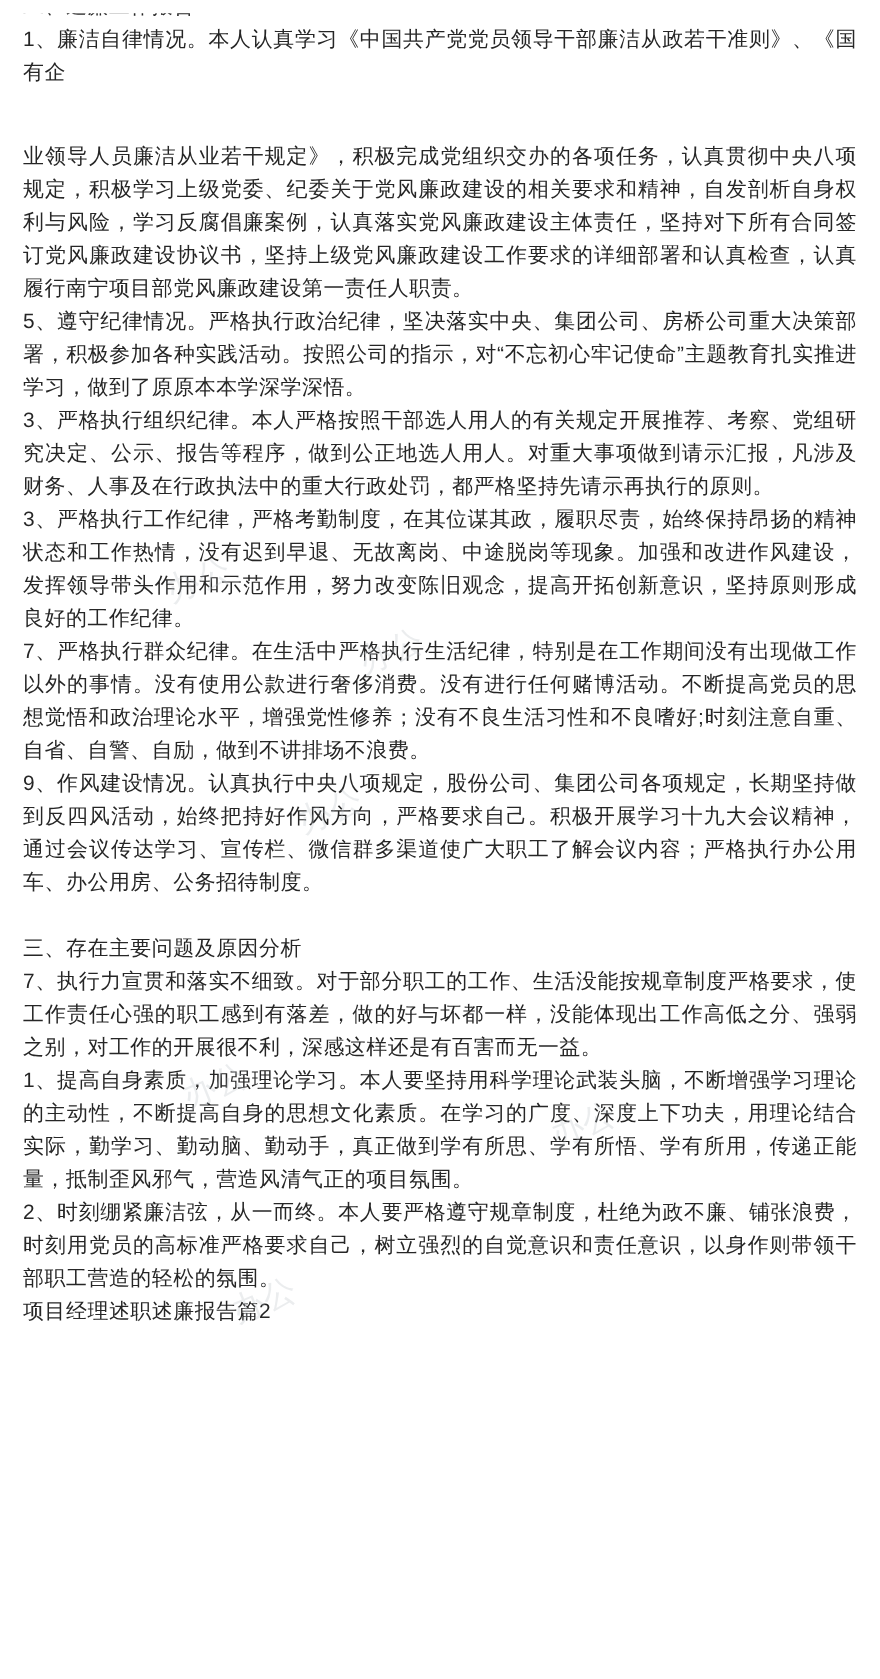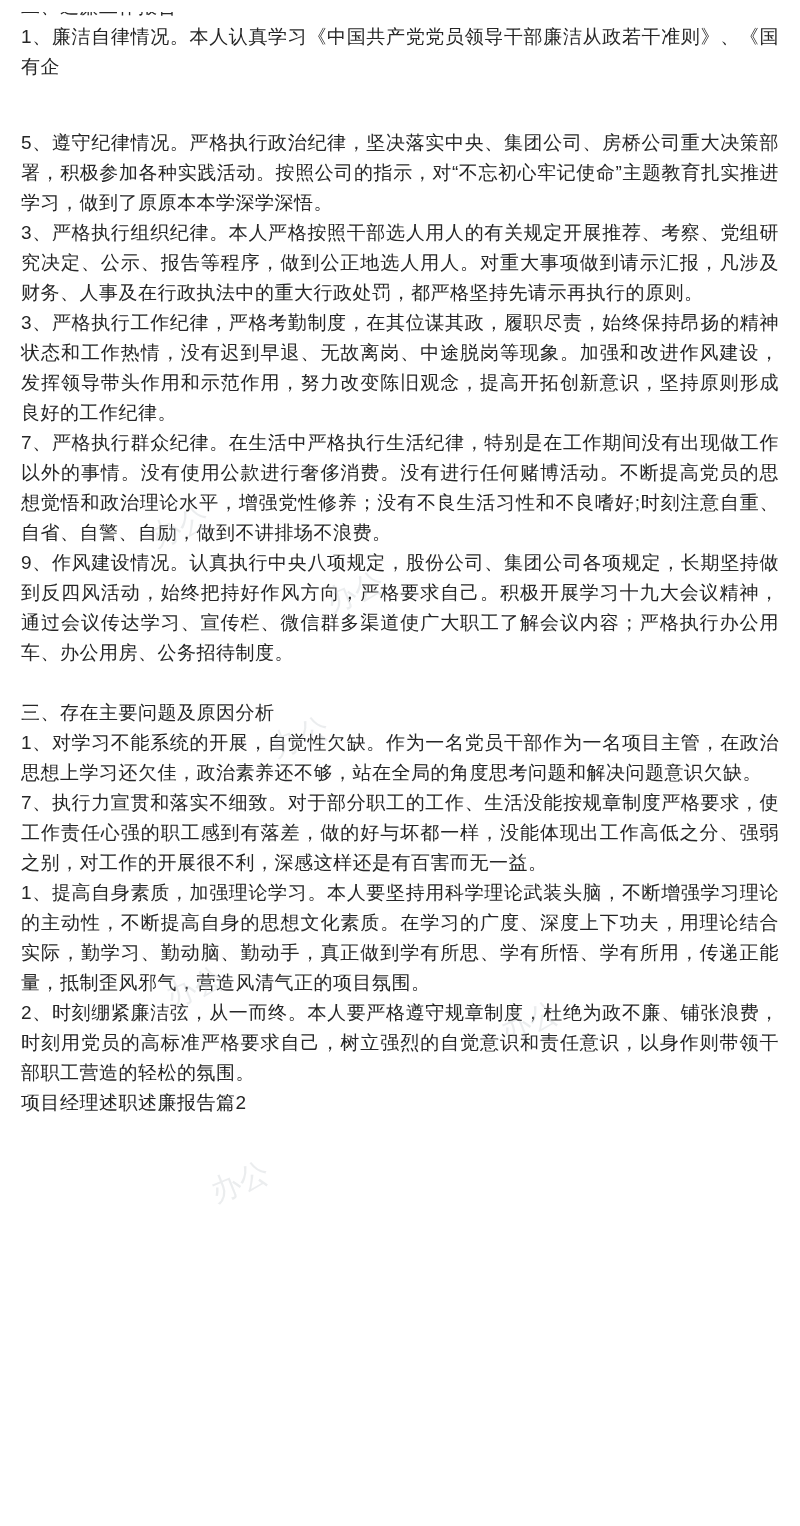--- a/index.html
+++ b/index.html
@@ -52,28 +52,28 @@
 <body>
 
 <div class="page">
 
   <p class="clipped-line">二、述廉工作报告</p>
 
   <p class="para">1、廉洁自律情况。本人认真学习《中国共产党党员领导干部廉洁从政若干准则》、《国有企</p>
 
   <div class="page-break-gap"></div>
 
+  <p class="para">业领导人员廉洁从业若干规定》，积极完成党组织交办的各项任务，认真贯彻中央八项规定，积极学习上级党委、纪委关于党风廉政建设的相关要求和精神，自发剖析自身权利与风险，学习反腐倡廉案例，认真落实党风廉政建设主体责任，坚持对下所有合同签订党风廉政建设协议书，坚持上级党风廉政建设工作要求的详细部署和认真检查，认真履行南宁项目部党风廉政建设第一责任人职责。</p>
   <p class="para">5、遵守纪律情况。严格执行政治纪律，坚决落实中央、集团公司、房桥公司重大决策部署，积极参加各种实践活动。按照公司的指示，对“不忘初心牢记使命”主题教育扎实推进学习，做到了原原本本学深学深悟。</p>
   <p class="para">3、严格执行组织纪律。本人严格按照干部选人用人的有关规定开展推荐、考察、党组研究决定、公示、报告等程序，做到公正地选人用人。对重大事项做到请示汇报，凡涉及财务、人事及在行政执法中的重大行政处罚，都严格坚持先请示再执行的原则。</p>
   <p class="para">3、严格执行工作纪律，严格考勤制度，在其位谋其政，履职尽责，始终保持昂扬的精神状态和工作热情，没有迟到早退、无故离岗、中途脱岗等现象。加强和改进作风建设，发挥领导带头作用和示范作用，努力改变陈旧观念，提高开拓创新意识，坚持原则形成良好的工作纪律。</p>
   <p class="para">7、严格执行群众纪律。在生活中严格执行生活纪律，特别是在工作期间没有出现做工作以外的事情。没有使用公款进行奢侈消费。没有进行任何赌博活动。不断提高党员的思想觉悟和政治理论水平，增强党性修养；没有不良生活习性和不良嗜好;时刻注意自重、自省、自警、自励，做到不讲排场不浪费。</p>
   <p class="para">9、作风建设情况。认真执行中央八项规定，股份公司、集团公司各项规定，长期坚持做到反四风活动，始终把持好作风方向，严格要求自己。积极开展学习十九大会议精神，通过会议传达学习、宣传栏、微信群多渠道使广大职工了解会议内容；严格执行办公用车、办公用房、公务招待制度。</p>
 
   <p class="heading">三、存在主要问题及原因分析</p>
-  <p class="para">1、对学习不能系统的开展，自觉性欠缺。作为一名党员干部作为一名项目主管，在政治思想上学习还欠佳，政治素养还不够，站在全局的角度思考问题和解决问题意识欠缺。</p>
   <p class="para">7、执行力宣贯和落实不细致。对于部分职工的工作、生活没能按规章制度严格要求，使工作责任心强的职工感到有落差，做的好与坏都一样，没能体现出工作高低之分、强弱之别，对工作的开展很不利，深感这样还是有百害而无一益。</p>
 
   <p class="para">1、提高自身素质，加强理论学习。本人要坚持用科学理论武装头脑，不断增强学习理论的主动性，不断提高自身的思想文化素质。在学习的广度、深度上下功夫，用理论结合实际，勤学习、勤动脑、勤动手，真正做到学有所思、学有所悟、学有所用，传递正能量，抵制歪风邪气，营造风清气正的项目氛围。</p>
   <p class="para">2、时刻绷紧廉洁弦，从一而终。本人要严格遵守规章制度，杜绝为政不廉、铺张浪费，时刻用党员的高标准严格要求自己，树立强烈的自觉意识和责任意识，以身作则带领干部职工营造的轻松的氛围。</p>
   <p class="para">项目经理述职述廉报告篇2</p>
 
   <span class="watermark" style="left:150px; top:495px;">办公</span>
   <span class="watermark" style="left:325px; top:560px;">办公</span>
   <span class="watermark" style="left:270px; top:705px;">办公</span>
   <span class="watermark" style="left:165px; top:955px;">办公</span>

